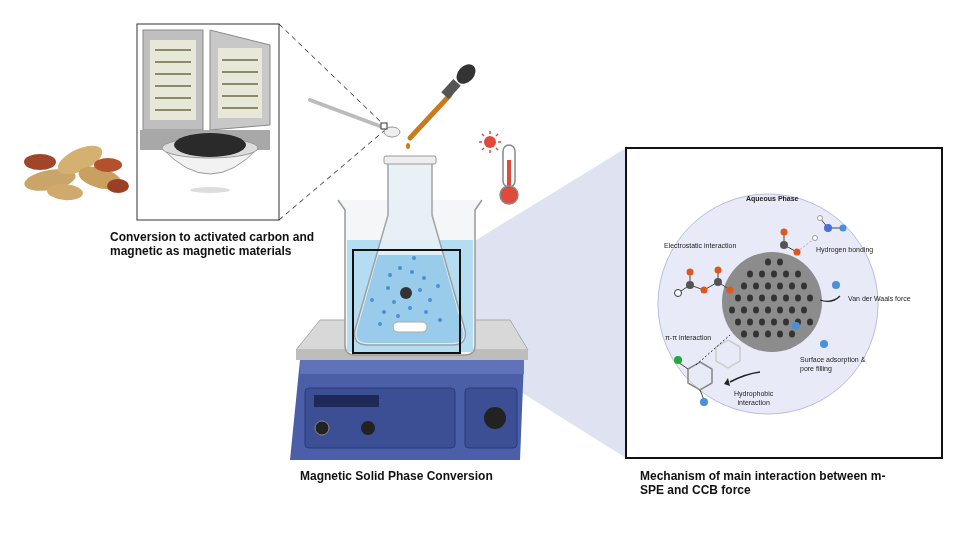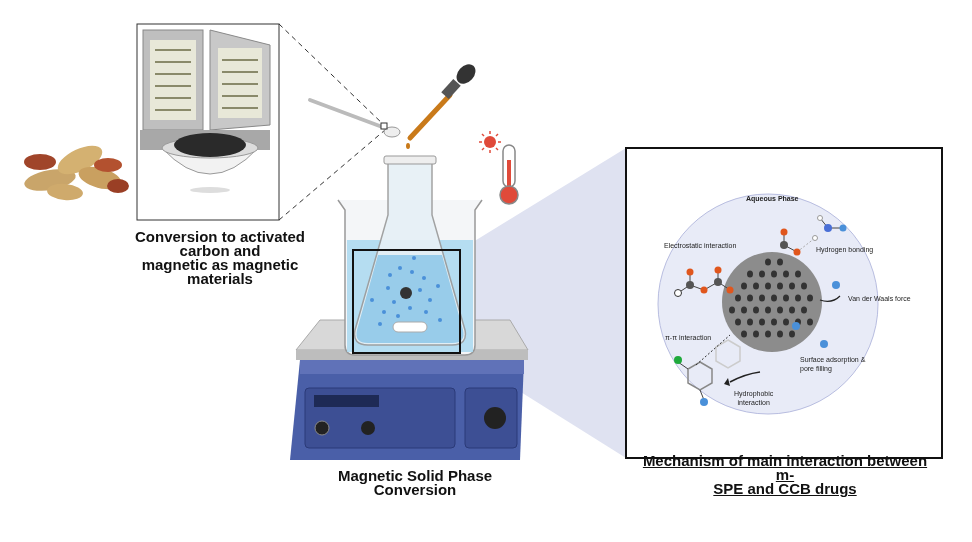--- a/index.html
+++ b/index.html
@@ -1,19 +1,19 @@
 <!DOCTYPE html>
 <html><head>
 <meta charset="utf-8">
 <style>
   html, body { margin: 0; padding: 0; background: #ffffff; }
   body { width: 972px; height: 542px; position: relative; overflow: hidden;
          font-family: "Liberation Sans", sans-serif; }
   .lbl { position: absolute; font-family: "Liberation Sans", sans-serif;
-         font-weight: bold; font-size: 15px; color: #111; text-align: center; line-height: 14px; }
+         font-weight: bold; font-size: 12px; color: #111; line-height: 14px; }
   .small { position: absolute; font-family: "Liberation Sans", sans-serif;
            font-size: 7px; color: #222; line-height: 8.5px; }
   svg { position: absolute; left: 0; top: 0; }
 </style>
 </head>
 <body>
 
 <svg width="972" height="542" viewBox="0 0 972 542">
 
   <polygon points="460,250 626,148 626,458 460,354" fill="#dfe2f1"></polygon>
@@ -230,23 +230,23 @@
     <path d="M760,372 Q745,374 730,382" fill="none" stroke="#222" stroke-width="1.5"></path>
     <polygon points="728,378 730,386 724,384" fill="#222"></polygon>
   </g>
 </svg>
 
 <div class="lbl" style="left:110px; top:230px; width:220px;">
   <div>Conversion to activated carbon and</div>
   <div>magnetic as magnetic materials</div>
 </div>
 <div class="lbl" style="left:300px; top:469px; width:230px;">Magnetic Solid Phase Conversion</div>
-<div class="lbl" style="left:640px; top:454px; width:290px;text-decoration:underline;">
+<div class="lbl" style="left:640px; top:469px; width:290px;">
   <div>Mechanism of main interaction between m-</div>
-  <div>SPE and CCB drugs</div>
+  <div>SPE and CCB force</div>
 </div>
 
 <div class="small" style="left:746px; top:195px; font-weight:bold;">Aqueous Phase</div>
 <div class="small" style="left:664px; top:242px;">Electrostatic interaction</div>
 <div class="small" style="left:816px; top:246px;">Hydrogen bonding</div>
 <div class="small" style="left:848px; top:295px;">Van der Waals force</div>
 <div class="small" style="left:665px; top:334px;">π-π interaction</div>
 <div class="small" style="left:800px; top:356px;">
   <div>Surface adsorption &amp;</div>
   <div>pore filling</div>

